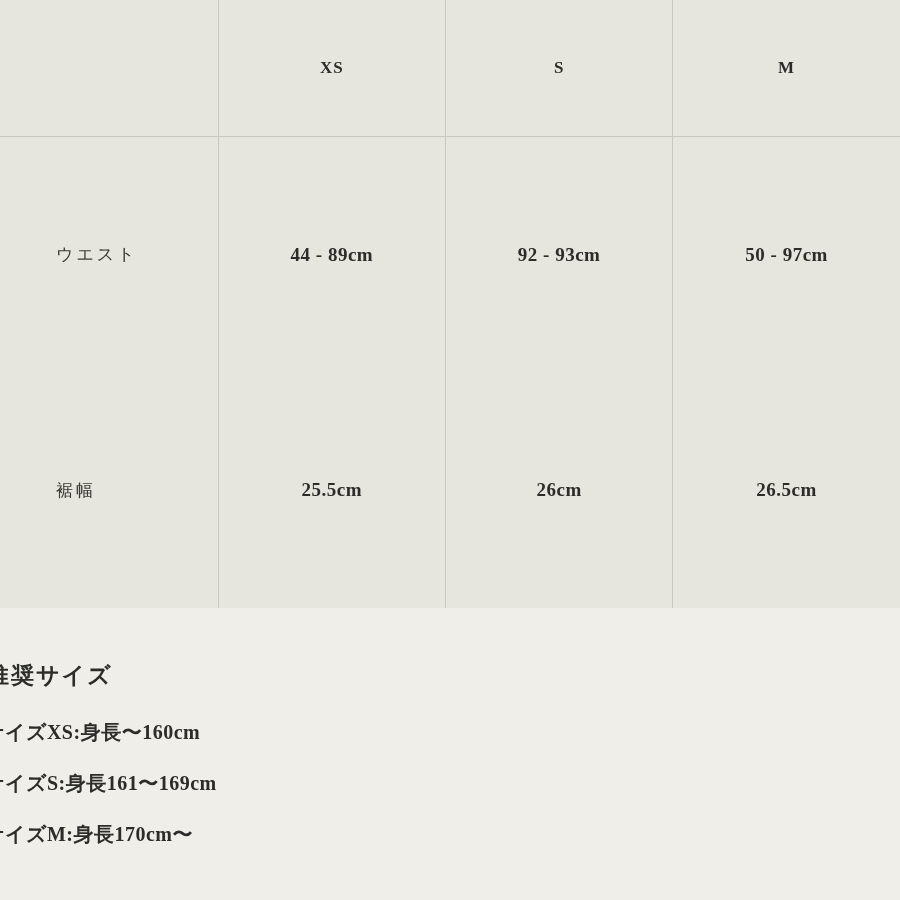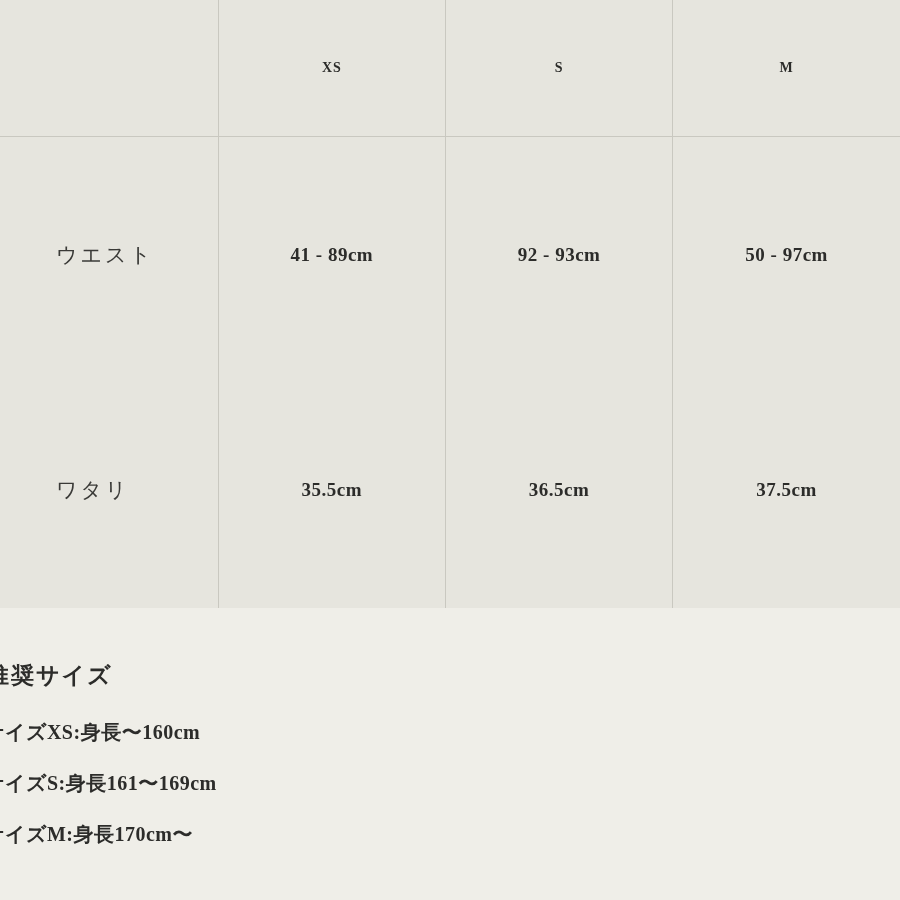--- a/index.html
+++ b/index.html
@@ -52,28 +52,28 @@
   }
   
   table.size-table th.sz,
   table.size-table td.sz {
     border-left: 1px solid #c9c8c0;
   }
   
   table.size-table thead th {
     height: 136px;
     border-bottom: 1px solid #c9c8c0;
-    font-size: 14px;
+    font-size: 17px;
     letter-spacing: 1px;
   }
   table.size-table tbody tr {
     height: 94px;
   }
   table.size-table td.rowlabel {
-    font-size: 21px;
+    font-size: 17px;
     font-weight: normal;
     letter-spacing: 3px;
     color: #3a3a37;
     padding-left: 56px;
     text-align: left;
   }
   table.size-table td.sz {
     font-size: 19px;
   }
 
@@ -123,29 +123,29 @@
         <tr>
           <th class="corner"></th>
           <th class="sz">XS</th>
           <th class="sz">S</th>
           <th class="sz">M</th>
         </tr>
       </thead>
       <tbody>
         <tr>
           <td class="rowlabel">ウエスト</td>
-          <td class="sz">41 - 89cm</td>
+          <td class="sz">44 - 89cm</td>
           <td class="sz">92 - 93cm</td>
           <td class="sz">50 - 97cm</td>
         </tr>
         <tr>
-          <td class="rowlabel">ワタリ</td>
-          <td class="sz">35.5cm</td>
-          <td class="sz">36.5cm</td>
-          <td class="sz">37.5cm</td>
+          <td class="rowlabel">裾幅</td>
+          <td class="sz">25.5cm</td>
+          <td class="sz">26cm</td>
+          <td class="sz">26.5cm</td>
         </tr>
       </tbody>
     </table>
   </div>
 
   <div class="notes">
     <div class="notes-title">推奨サイズ</div>
     <div class="note-line">サイズXS:身長〜160cm</div>
     <div class="note-line">サイズS:身長161〜169cm</div>
     <div class="note-line">サイズM:身長170cm〜</div>

